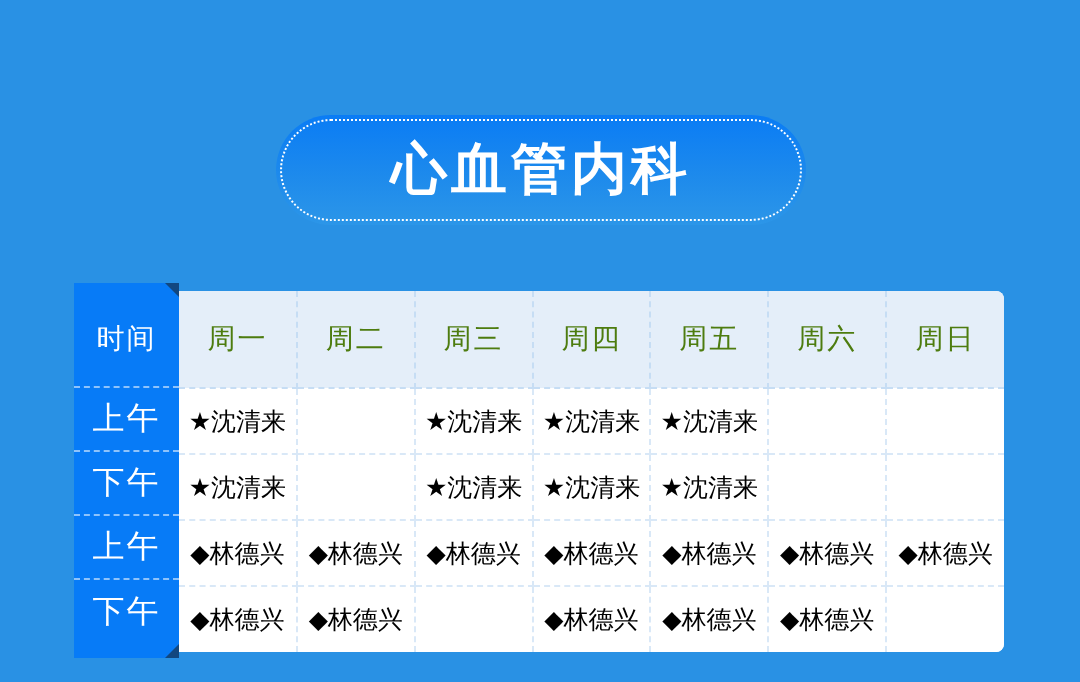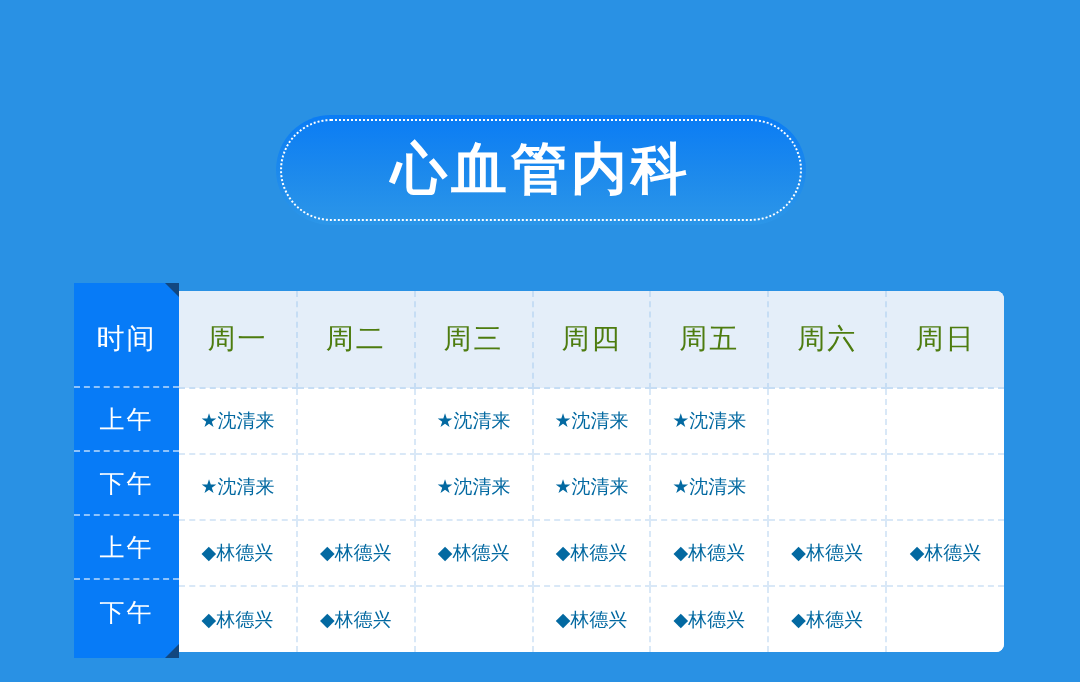--- a/index.html
+++ b/index.html
@@ -77,21 +77,21 @@
   }
   .ribbon-head{
     height:97px;
     display:flex; align-items:center; justify-content:center;
     color:#FFFFFF; font-size:28px; letter-spacing:2px;
     border-bottom:2px dashed rgba(255,255,255,.55);
   }
   .ribbon-row{
     height:64px;
     display:flex; align-items:center; justify-content:center;
-    color:#FFFFFF; font-size:25px; letter-spacing:2px;
+    color:#FFFFFF; font-size:32px; letter-spacing:2px;
     border-bottom:2px dashed rgba(255,255,255,.55);
   }
   .ribbon-row.last{ border-bottom:none; }
 
   
   .panel{
     position:absolute;
     left:105px; top:8px;
     width:825px; height:361px;
     background:#FFFFFF;
@@ -112,22 +112,22 @@
     letter-spacing:2px;
     text-align:center;
     vertical-align:middle;
     border-right:2px dashed #C6DDF4;
     border-bottom:2px dashed #C6DDF4;
   }
   table.grid th:last-child{ border-right:none; }
   table.grid td{
     height:64px;
     background:#FFFFFF;
-    color:#0369a1;
-    font-size:19px;
+    color:#000000;
+    font-size:25px;
     text-align:center;
     vertical-align:middle;
     border-right:2px dashed #D9E8F7;
     border-bottom:2px dashed #D9E8F7;
     white-space:nowrap;
   }
   table.grid td:last-child{ border-right:none; }
   table.grid tr.last-row td{ border-bottom:none; }
   .cell-txt{ display:inline-block; }
 </style>

